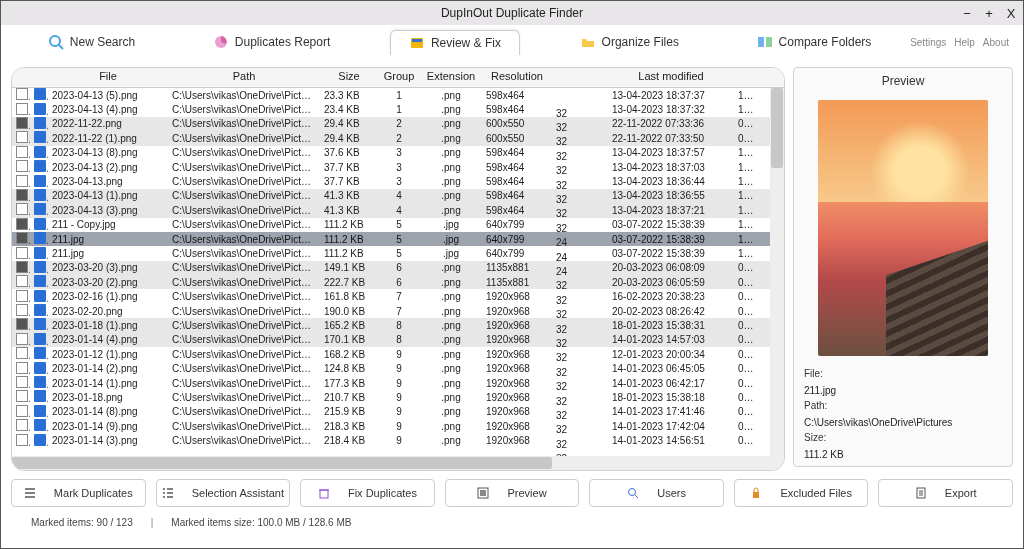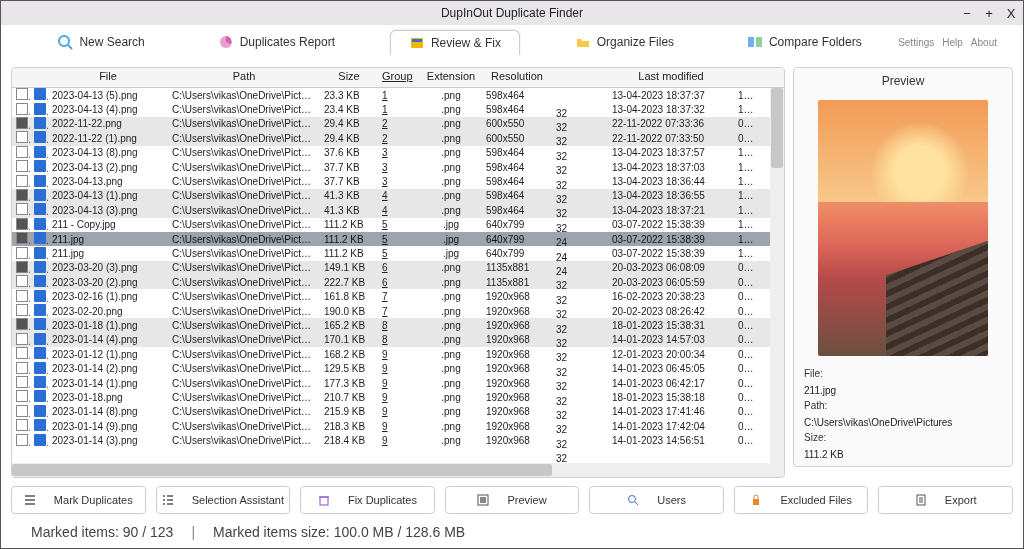--- a/index.html
+++ b/index.html
@@ -1,37 +1,37 @@
 <!DOCTYPE html>
 <html><head>
 <meta charset="utf-8">
 <style>
 * { box-sizing: border-box; margin: 0; padding: 0; font-family: "Segoe UI", Tahoma, sans-serif; }
 body { background: #f6f6f6; width: 1024px; height: 549px; overflow: hidden; font-size: 11px; color: #333; }
 .window { background: #fff; border: 1px solid #555; width: 1024px; height: 549px; display: flex; flex-direction: column; }
 .titlebar { height: 24px; background: #e8e6e9; display: flex; align-items: center; justify-content: center; position: relative; font-size: 12px; color: #222; }
 .titlebar .controls { position: absolute; right: 4px; display: flex; gap: 6px; }
 .titlebar .controls span { width: 16px; text-align: center; cursor: default; font-size: 13px; }
-.toolbar { height: 34px; display: flex; align-items: stretch; padding: 0 20px; position: relative; }
+.toolbar { height: 34px; display: flex; align-items: stretch; padding: 0 8px; position: relative; }
 .tabs { display: flex; flex: 1; justify-content: space-around; align-items: center; }
 .tab { display: flex; align-items: center; gap: 6px; padding: 4px 18px; font-size: 12px; color: #333; cursor: pointer; border-radius: 6px 6px 0 0; }
 .tab.active { background: #fff; border: 1px solid #ccc; border-bottom: none; box-shadow: 0 -1px 3px rgba(0,0,0,0.08); }
 .tab .ic { width: 16px; height: 16px; display: inline-flex; align-items: center; justify-content: center; }
 .right-links { display: flex; align-items: center; gap: 8px; font-size: 10px; color: #888; padding-right: 6px; }
 .right-links span { cursor: pointer; }
 .main { flex: 1; display: flex; gap: 8px; padding: 8px 10px 0 10px; overflow: hidden; }
-.leftpane { flex: 1; display: flex; flex-direction: column; border: 1px solid #d0d0d0; border-radius: 4px; overflow: hidden; background: #fff; }
+.leftpane { flex: 1; display: flex; flex-direction: column; border: 1px solid #d0d0d0; border-radius: 13px; overflow: hidden; background: #fff; }
 .grid-header { display: flex; background: #f5f5f5; border-bottom: 1px solid #ccc; height: 20px; font-size: 11px; color: #222; }
 .grid-header div, .row div.cell { padding: 2px 4px; overflow: hidden; white-space: nowrap; text-overflow: ellipsis; }
 .col-cb   { width: 18px; flex: none; text-align:center; }
 .col-ic   { width: 18px; flex: none; text-align:center; }
 .col-file { width: 120px; flex: none; }
 .col-path { width: 152px; flex: none; }
 .col-size { width:  58px; flex: none; }
-.col-grp  { width:  42px; flex: none; text-align:left;text-decoration:underline; }
+.col-grp  { width:  42px; flex: none; text-align:center; }
 .col-ext  { width:  62px; flex: none; text-align:center; }
 .col-res  { width:  70px; flex: none; }
 .col-bit  { width:  56px; flex: none; margin-top: 36px; }
 .col-mod  { width: 126px; flex: none; }
 .col-last { width:  22px; flex: none; }
 .grid-body { flex: 1; overflow: hidden; position: relative; }
 .row { display: flex; height: 14.4px; align-items: center; font-size: 10px; color: #222; }
 .row.alt   { background: #e7e7e7; }
 .row.sel   { background: #9ea4ae; color: #111; }
 .row .cb { width: 12px; height: 12px; border: 1px solid #888; display:inline-block; background:#fff; }
@@ -46,21 +46,21 @@
 .previewbox .pvtitle { text-align:center; font-size:12px; padding:6px 0; color:#333; }
 .previewbox .img { margin:6px auto 8px auto; width:170px; height:270px; background:linear-gradient(180deg,#f7c98a 0%,#f49a6a 35%,#e06a5a 55%,#b44a4a 70%,#6b5040 100%); border-radius:2px; position:relative; overflow:hidden; }
 .previewbox .img::after { content:""; position:absolute; left:40%; right:0; top:55%; bottom:0; background:repeating-linear-gradient(-25deg,#3b2f2a 0 6px,#5a4a40 6px 12px); clip-path: polygon(0 30%,100% 0,100% 100%,0 100%); }
 .previewbox .img::before { content:""; position:absolute; left:0; right:0; top:0; height:40%; background:radial-gradient(circle at 60% 70%, #ffe2a0 0 20%, transparent 40%), linear-gradient(180deg,#f39a56 0%, #f7c98a 100%); }
 .meta { font-size:10px; padding:0 10px 6px 10px; color:#222; }
 .meta .mrow { display:flex; gap:6px; margin-top:4px;flex-direction:column; }
 .meta .mrow .k { width:34px; color:#333; }
 .buttons { display:flex; gap:10px; padding:8px 10px; flex-wrap:nowrap; }
 .btn { flex:1; border:1px solid #ccc; border-radius:4px; background:#fff; height:28px; display:flex; align-items:center; justify-content:center; gap:18px; font-size:11px; color:#333; cursor:pointer; min-width: 0; }
 .btn .bic { width:12px; height:12px; display:inline-block; }
-.status { padding: 2px 12px 8px 30px; font-size:14px; color:#444; display:flex; gap:18px; }
+.status { padding: 2px 12px 20px 30px; font-size:10px; color:#444; display:flex; gap:18px; }
 .status .sep { color:#888; }
 svg { display:block; }
 </style>
 </head>
 <body>
 
 <div class="window">
   <div class="titlebar">
     <span>DupInOut Duplicate Finder</span>
     <div class="controls">
@@ -385,21 +385,21 @@
             <div class="cell col-res">1920x968</div>
             <div class="cell col-bit">32</div>
             <div class="cell col-mod">12-01-2023 20:00:34</div>
             <div class="cell col-last">06-</div>
           </div>
           <div class="row">
             <div class="cell col-cb"><span class="cb"></span></div>
             <div class="cell col-ic"><span class="fic"></span></div>
             <div class="cell col-file">2023-01-14 (2).png</div>
             <div class="cell col-path">C:\Users\vikas\OneDrive\Pictures\</div>
-            <div class="cell col-size">129.5 KB</div>
+            <div class="cell col-size">124.8 KB</div>
             <div class="cell col-grp">9</div>
             <div class="cell col-ext">.png</div>
             <div class="cell col-res">1920x968</div>
             <div class="cell col-bit">32</div>
             <div class="cell col-mod">14-01-2023 06:45:05</div>
             <div class="cell col-last">06-</div>
           </div>
           <div class="row">
             <div class="cell col-cb"><span class="cb"></span></div>
             <div class="cell col-ic"><span class="fic"></span></div>

